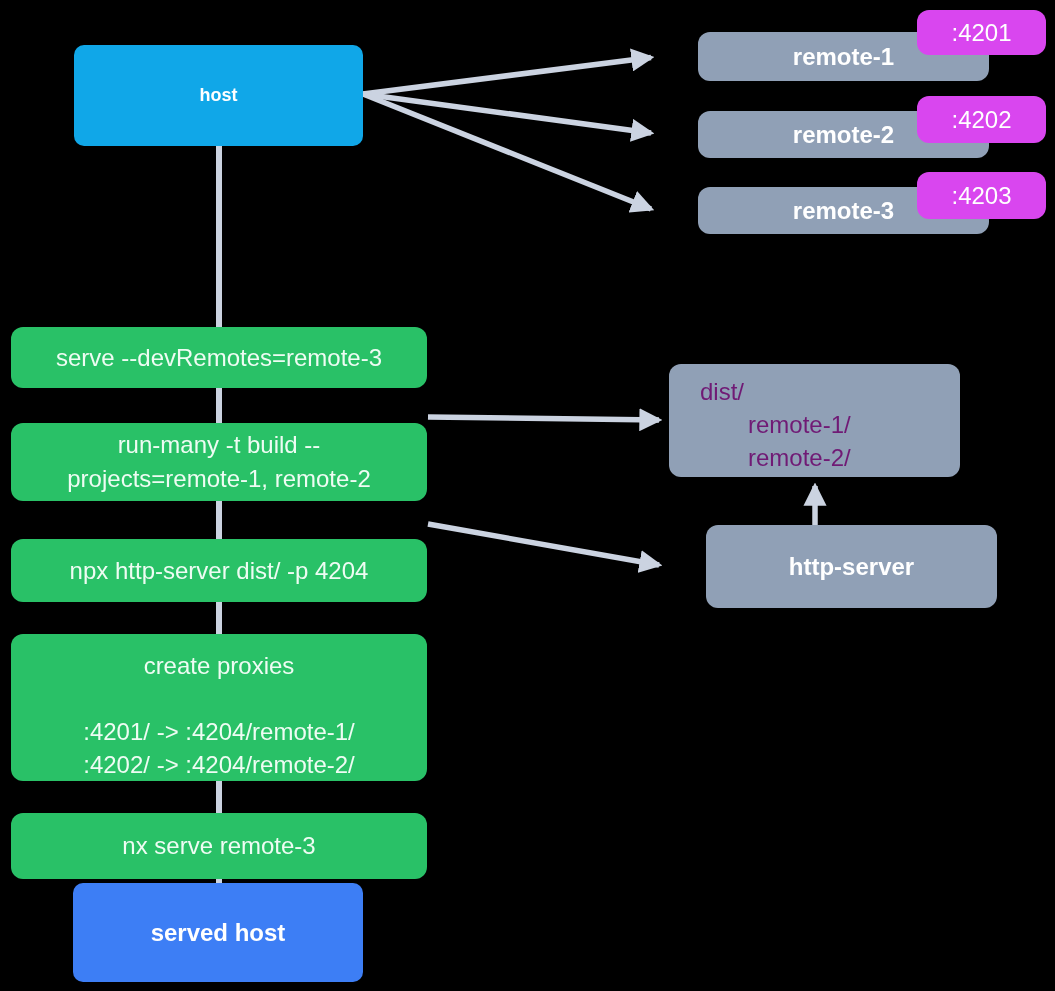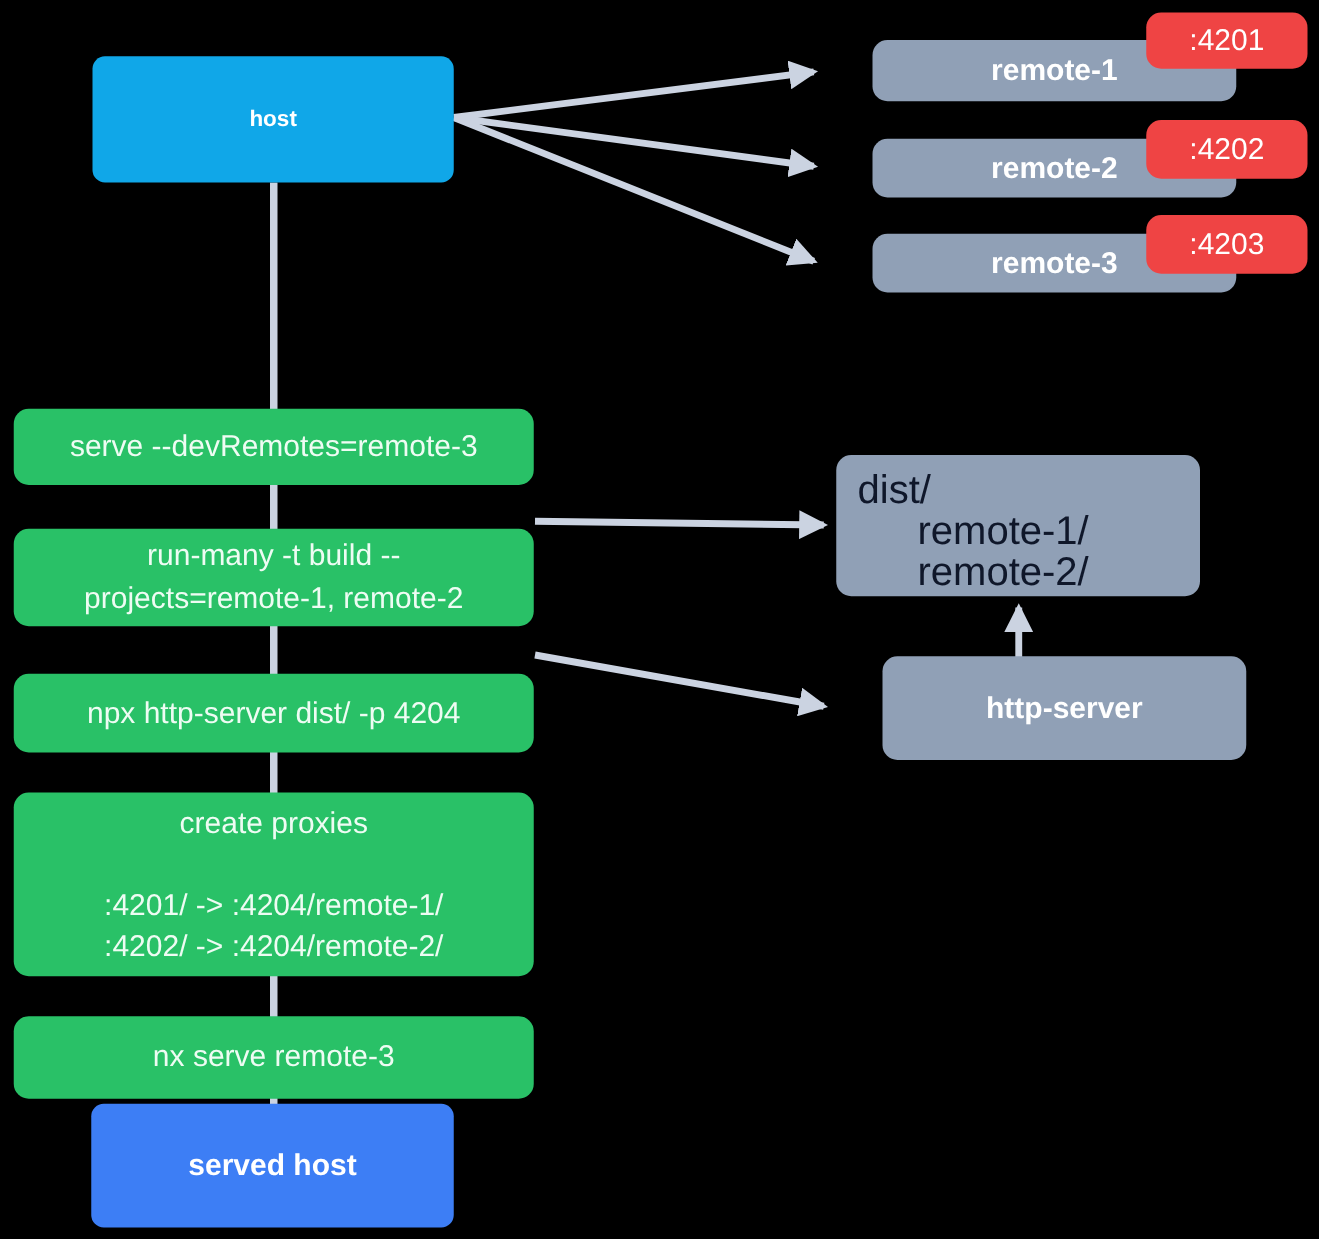--- a/index.html
+++ b/index.html
@@ -15,29 +15,29 @@
     position:absolute;box-sizing:border-box;
     display:flex;flex-direction:column;
     align-items:center;justify-content:center;
     text-align:center;color:#ffffff;
     border-radius:12px;z-index:2;
   }
   .cyan{background:#10a7e8;border-radius:10px;font-weight:700;font-size:18px;}
   .gray{background:#90a0b6;}
   .bold{font-weight:700;font-size:24px;margin-left:37px;}
   .green{background:#29c167;font-size:24px;color:#eefcf3;line-height:34px;margin-top:46px;}
-  .badge{background:#ef4444;border-radius:12px;font-size:24px;z-index:3;}
+  .badge{background:#d946ef;border-radius:12px;font-size:24px;z-index:3;}
   .royal{background:#3d7ef5;border-radius:10px;font-weight:700;font-size:24px;}
   .dist-box{
     align-items:flex-start;justify-content:flex-start;text-align:left;
-    padding:11px 0 0 17px;font-size:32px;line-height:33px;color:#0f172a;
+    padding:11px 0 0 31px;font-size:24px;line-height:33px;color:#701a75;
   }
   .indent{padding-left:48px;}
   .spacer{height:33px;}
-  .proxies{line-height:33px;}
+  .proxies{line-height:33px;justify-content:flex-end;}
 </style>
 </head>
 <body>
 
 <div class="canvas">
 
   <svg class="edges" width="1055" height="991" viewBox="0 0 1055 991">
     <defs>
       <marker id="ah" viewBox="0 0 10 10" refX="8.5" refY="5" markerWidth="4.2" markerHeight="4.2" orient="auto">
         <path d="M0 0 L10 5 L0 10 z" fill="#cbd3e1"></path>

